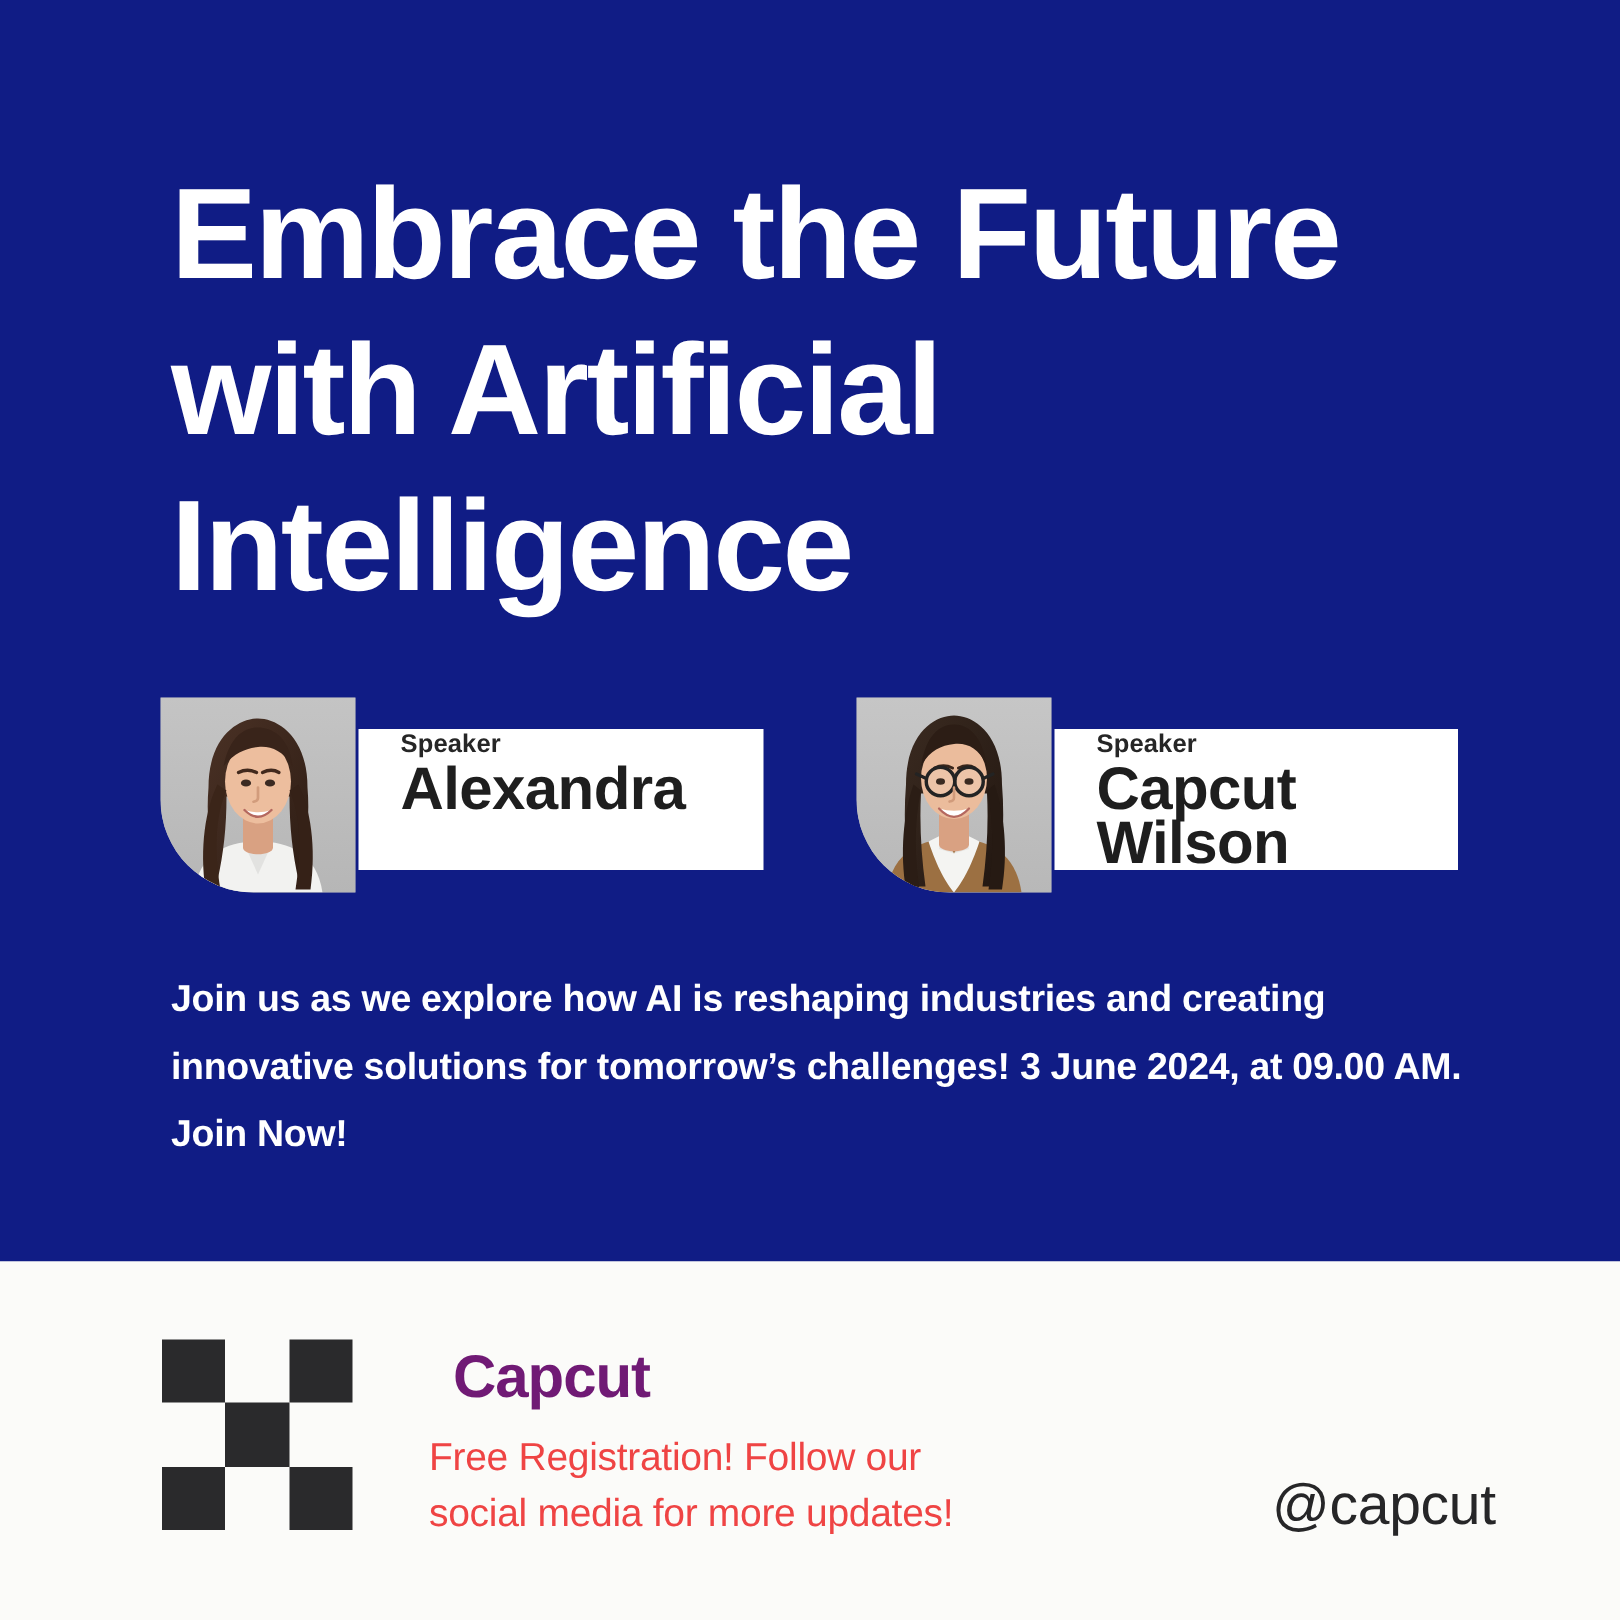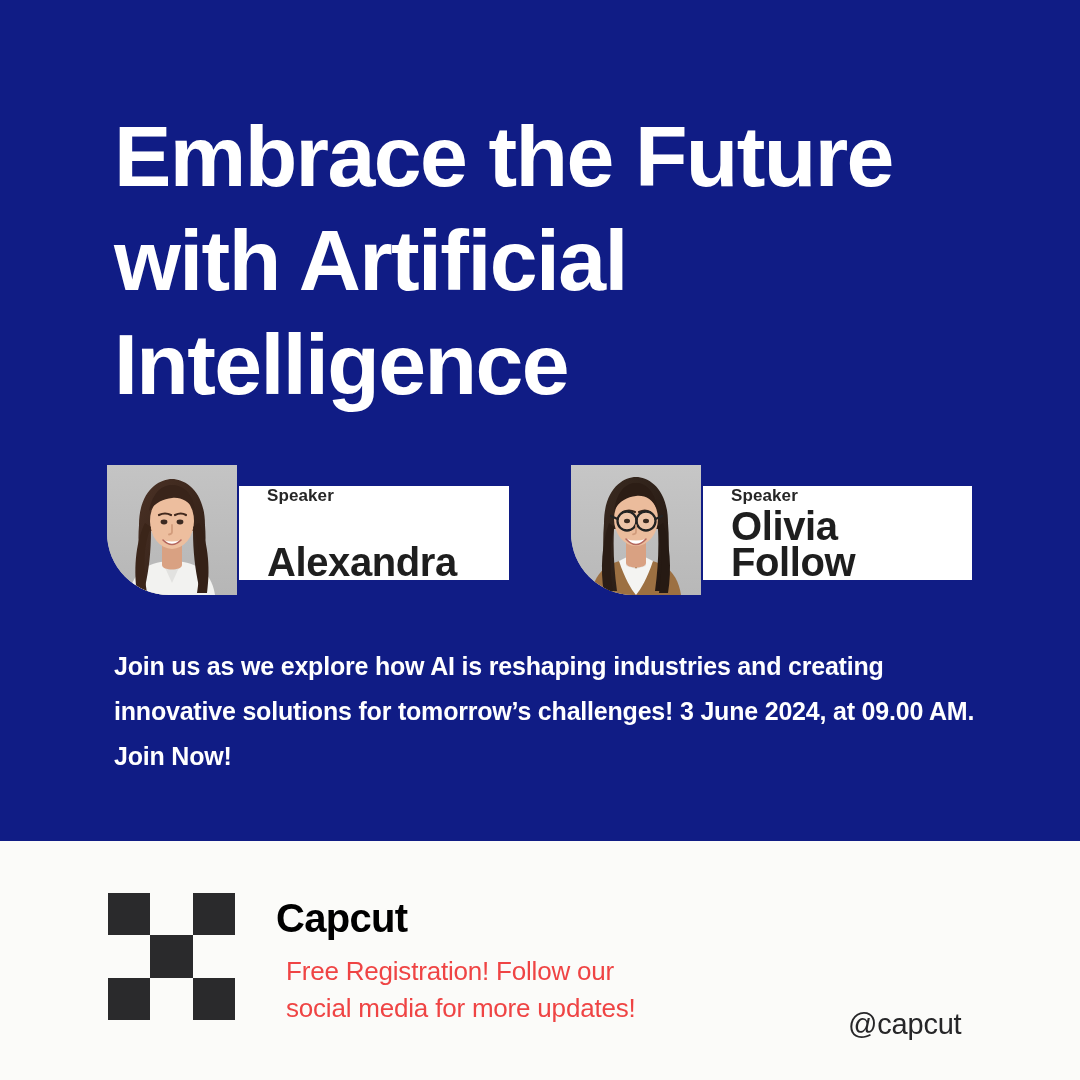--- a/index.html
+++ b/index.html
@@ -75,21 +75,21 @@
   .speaker-plate {
     position: absolute;
     top: 21px;
     height: 94px;
     background: #FFFFFF;
     z-index: 1;
     box-sizing: border-box;
     padding-left: 28px;
     display: flex;
     flex-direction: column;
-    justify-content: space-between;
+    justify-content: flex-start;
   }
   .speaker.one .speaker-plate { left: 132px; width: 270px; }
   .speaker.two .speaker-plate { left: 132px; width: 269px; }
 
   .speaker-role {
     color: #262626;
     font-size: 17px;
     font-weight: 700;
     letter-spacing: 0.1px;
     line-height: 20px;
@@ -136,23 +136,23 @@
     display: grid;
     grid-template-columns: repeat(3, 1fr);
     grid-template-rows: repeat(3, 1fr);
   }
   .logo-cell { width: 100%; height: 100%; }
   .logo-cell.on  { background: #2A2A2C; }
   .logo-cell.off { background: transparent; }
 
   .brand-name {
     position: absolute;
-    left: 276px;
+    left: 302px;
     top: 894px;
-    color: #000000;
+    color: #701a75;
     font-size: 40px;
     font-weight: 700;
     letter-spacing: -0.7px;
     line-height: 48px;
   }
   .brand-tagline {
     position: absolute;
     left: 286px;
     top: 953px;
     width: 470px;
@@ -161,25 +161,24 @@
     line-height: 37px;
     font-weight: 400;
     letter-spacing: -0.2px;
     white-space: pre-line;
   }
   .social-handle {
     position: absolute;
     left: 848px;
     top: 987px;
     color: #262628;
-    font-size: 29px;
+    font-size: 38px;
     font-weight: 400;
     letter-spacing: -0.2px;
     line-height: 34px;
-    margin-top: 20px;
   }
 </style>
 </head>
 <body>
 
 <div id="poster">
 
   <div class="hero"></div>
 
   <h1 class="headline">Embrace the Future
@@ -299,21 +298,21 @@
             <path d="M55 74 q10 10 20 0 q-10 3 -20 0 z" fill="#FFFFFF"></path>
             <path d="M55 74 q10 11 20 0" stroke="#B4685F" stroke-width="1.5" fill="none" stroke-linecap="round"></path>
 
             <path d="M43 62 C38 84 39 108 42 128 L33 128 C29 104 31 78 38 58 Z" fill="#2B1D15"></path>
             <path d="M87 62 C92 84 91 108 88 128 L97 128 C101 104 99 78 92 58 Z" fill="#261A13"></path>
           </g>
         </svg>
       </div>
       <div class="speaker-plate">
         <div class="speaker-role">Speaker</div>
-        <div class="speaker-name">Olivia Follow</div>
+        <div class="speaker-name">Capcut Wilson</div>
       </div>
     </div>
 
   </div>
 
   <p class="body-copy">Join us as we explore how AI is reshaping industries and creating innovative solutions for tomorrow’s challenges! 3 June 2024, at 09.00 AM. Join Now!</p>
 
   <div class="footer"></div>
 
   <div class="logo-mark">

